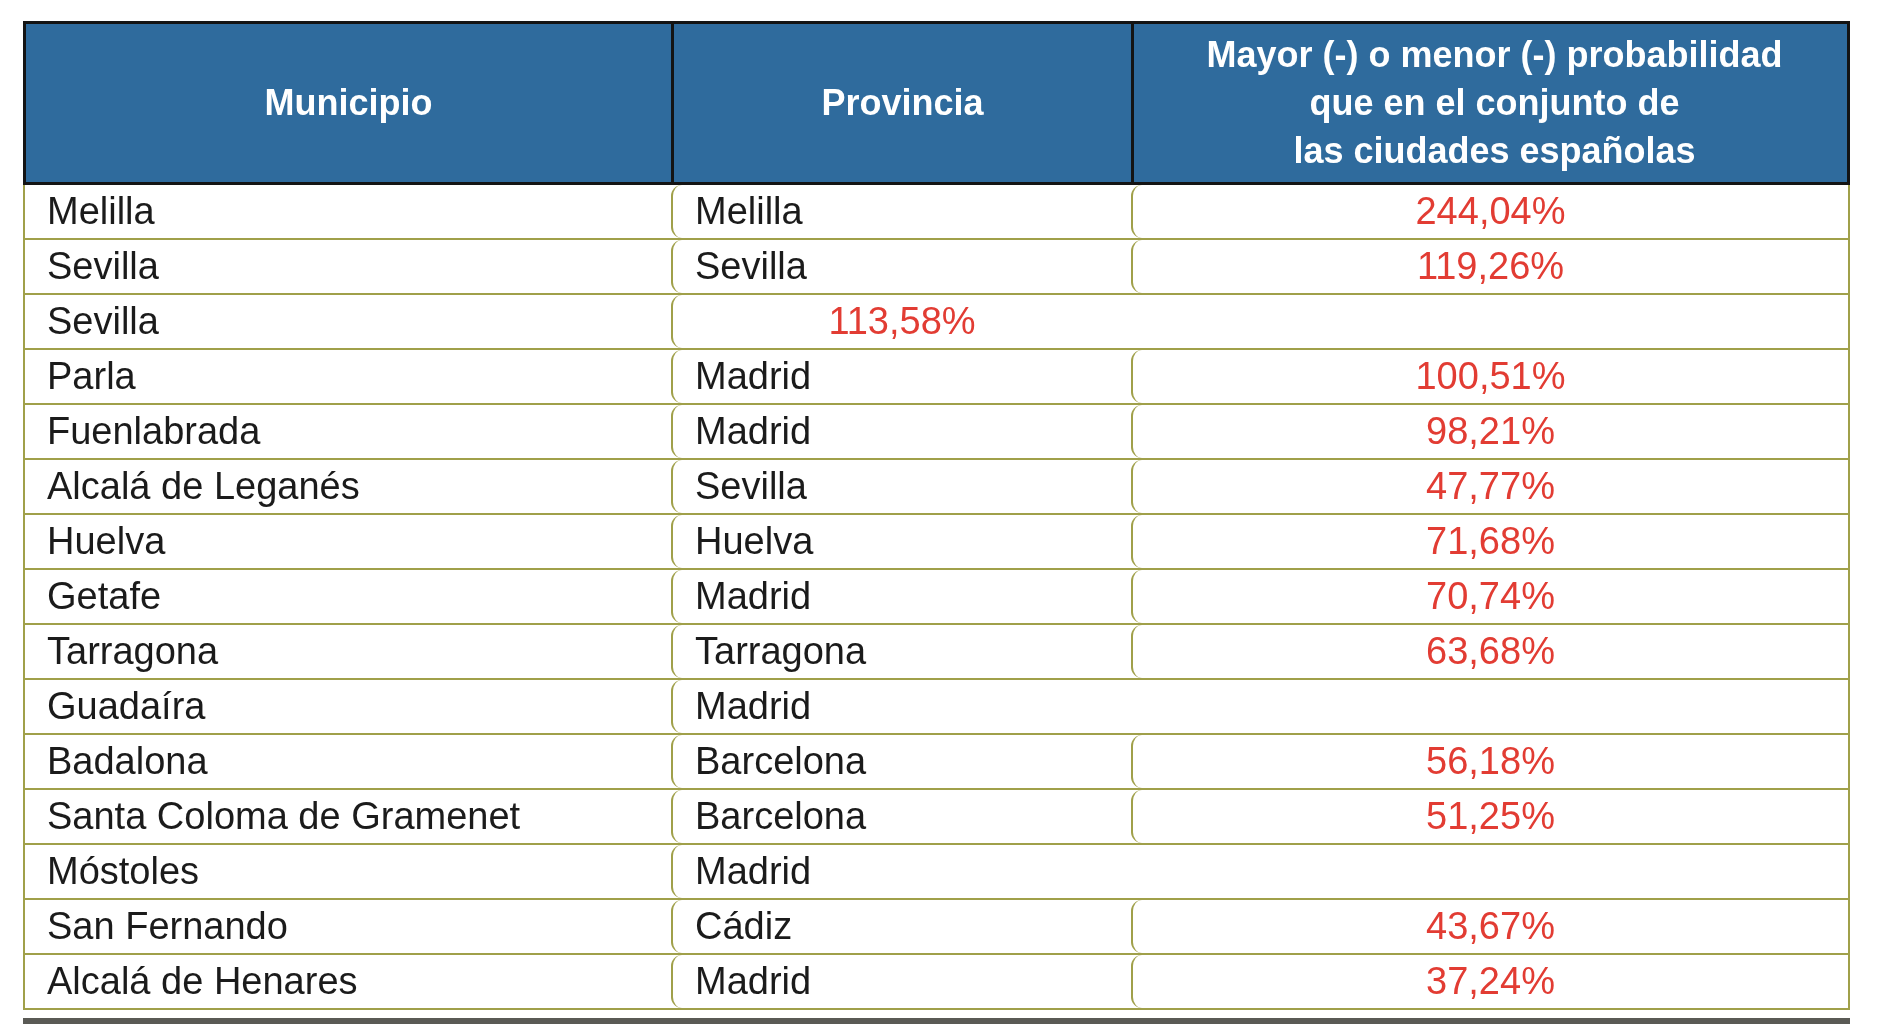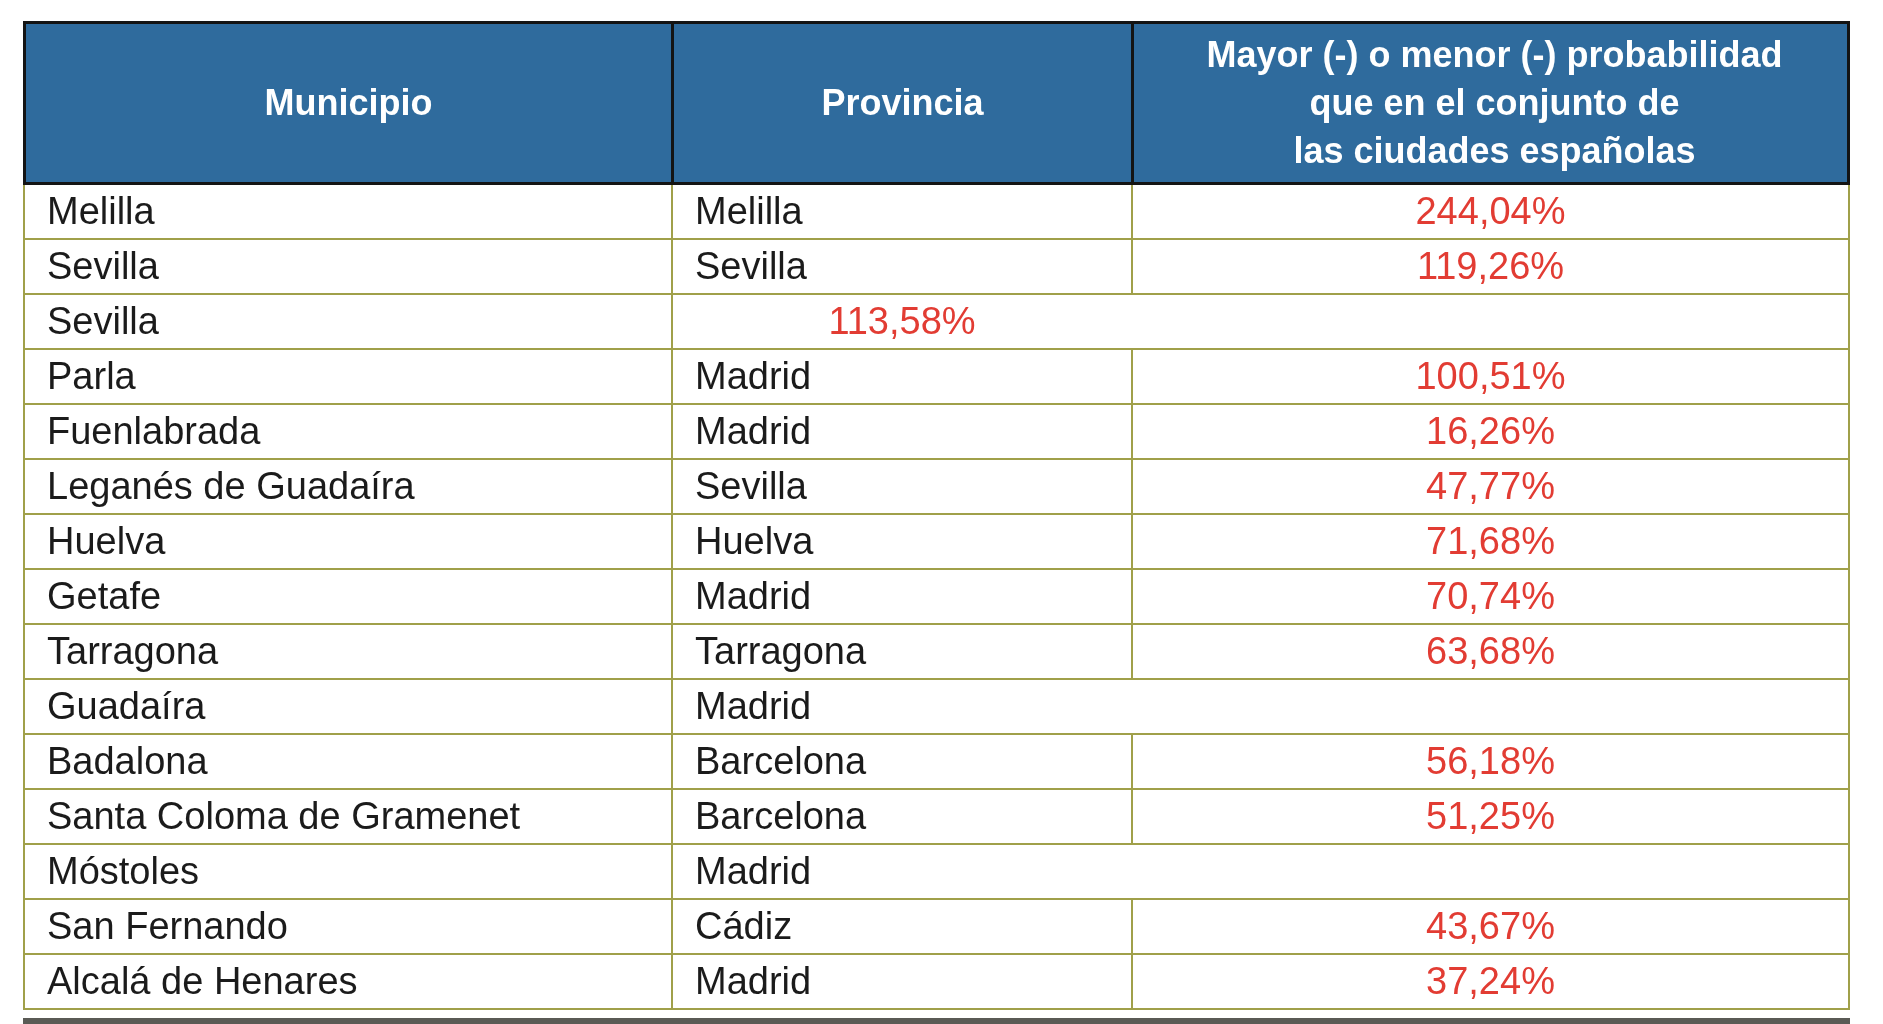--- a/index.html
+++ b/index.html
@@ -55,20 +55,21 @@
     border-bottom: 2px solid var(--row-border);
     background: #FFFFFF;
     font-size: 38px;
     color: var(--body-text);
   }
   .td {
     display: flex;
     align-items: center;
     overflow: hidden;
     white-space: nowrap;
+    border-radius: 11px;
   }
   .td + .td { border-left: 2px solid var(--row-border); }
   .td-text { padding-left: 22px; justify-content: flex-start; }
   .td-value {
     justify-content: center;
     color: var(--value-text);
   }
   
   .bottom-rule {
     position: absolute;
@@ -108,25 +109,25 @@
 
   <div class="tr">
     <div class="td td-text">Parla</div>
     <div class="td td-text">Madrid</div>
     <div class="td td-value">100,51%</div>
   </div>
 
   <div class="tr">
     <div class="td td-text">Fuenlabrada</div>
     <div class="td td-text">Madrid</div>
-    <div class="td td-value">16,26%</div>
+    <div class="td td-value">98,21%</div>
   </div>
 
   <div class="tr">
-    <div class="td td-text">Leganés de Guadaíra</div>
+    <div class="td td-text">Alcalá de Leganés</div>
     <div class="td td-text">Sevilla</div>
     <div class="td td-value">47,77%</div>
   </div>
 
   <div class="tr">
     <div class="td td-text">Huelva</div>
     <div class="td td-text">Huelva</div>
     <div class="td td-value">71,68%</div>
   </div>
 

